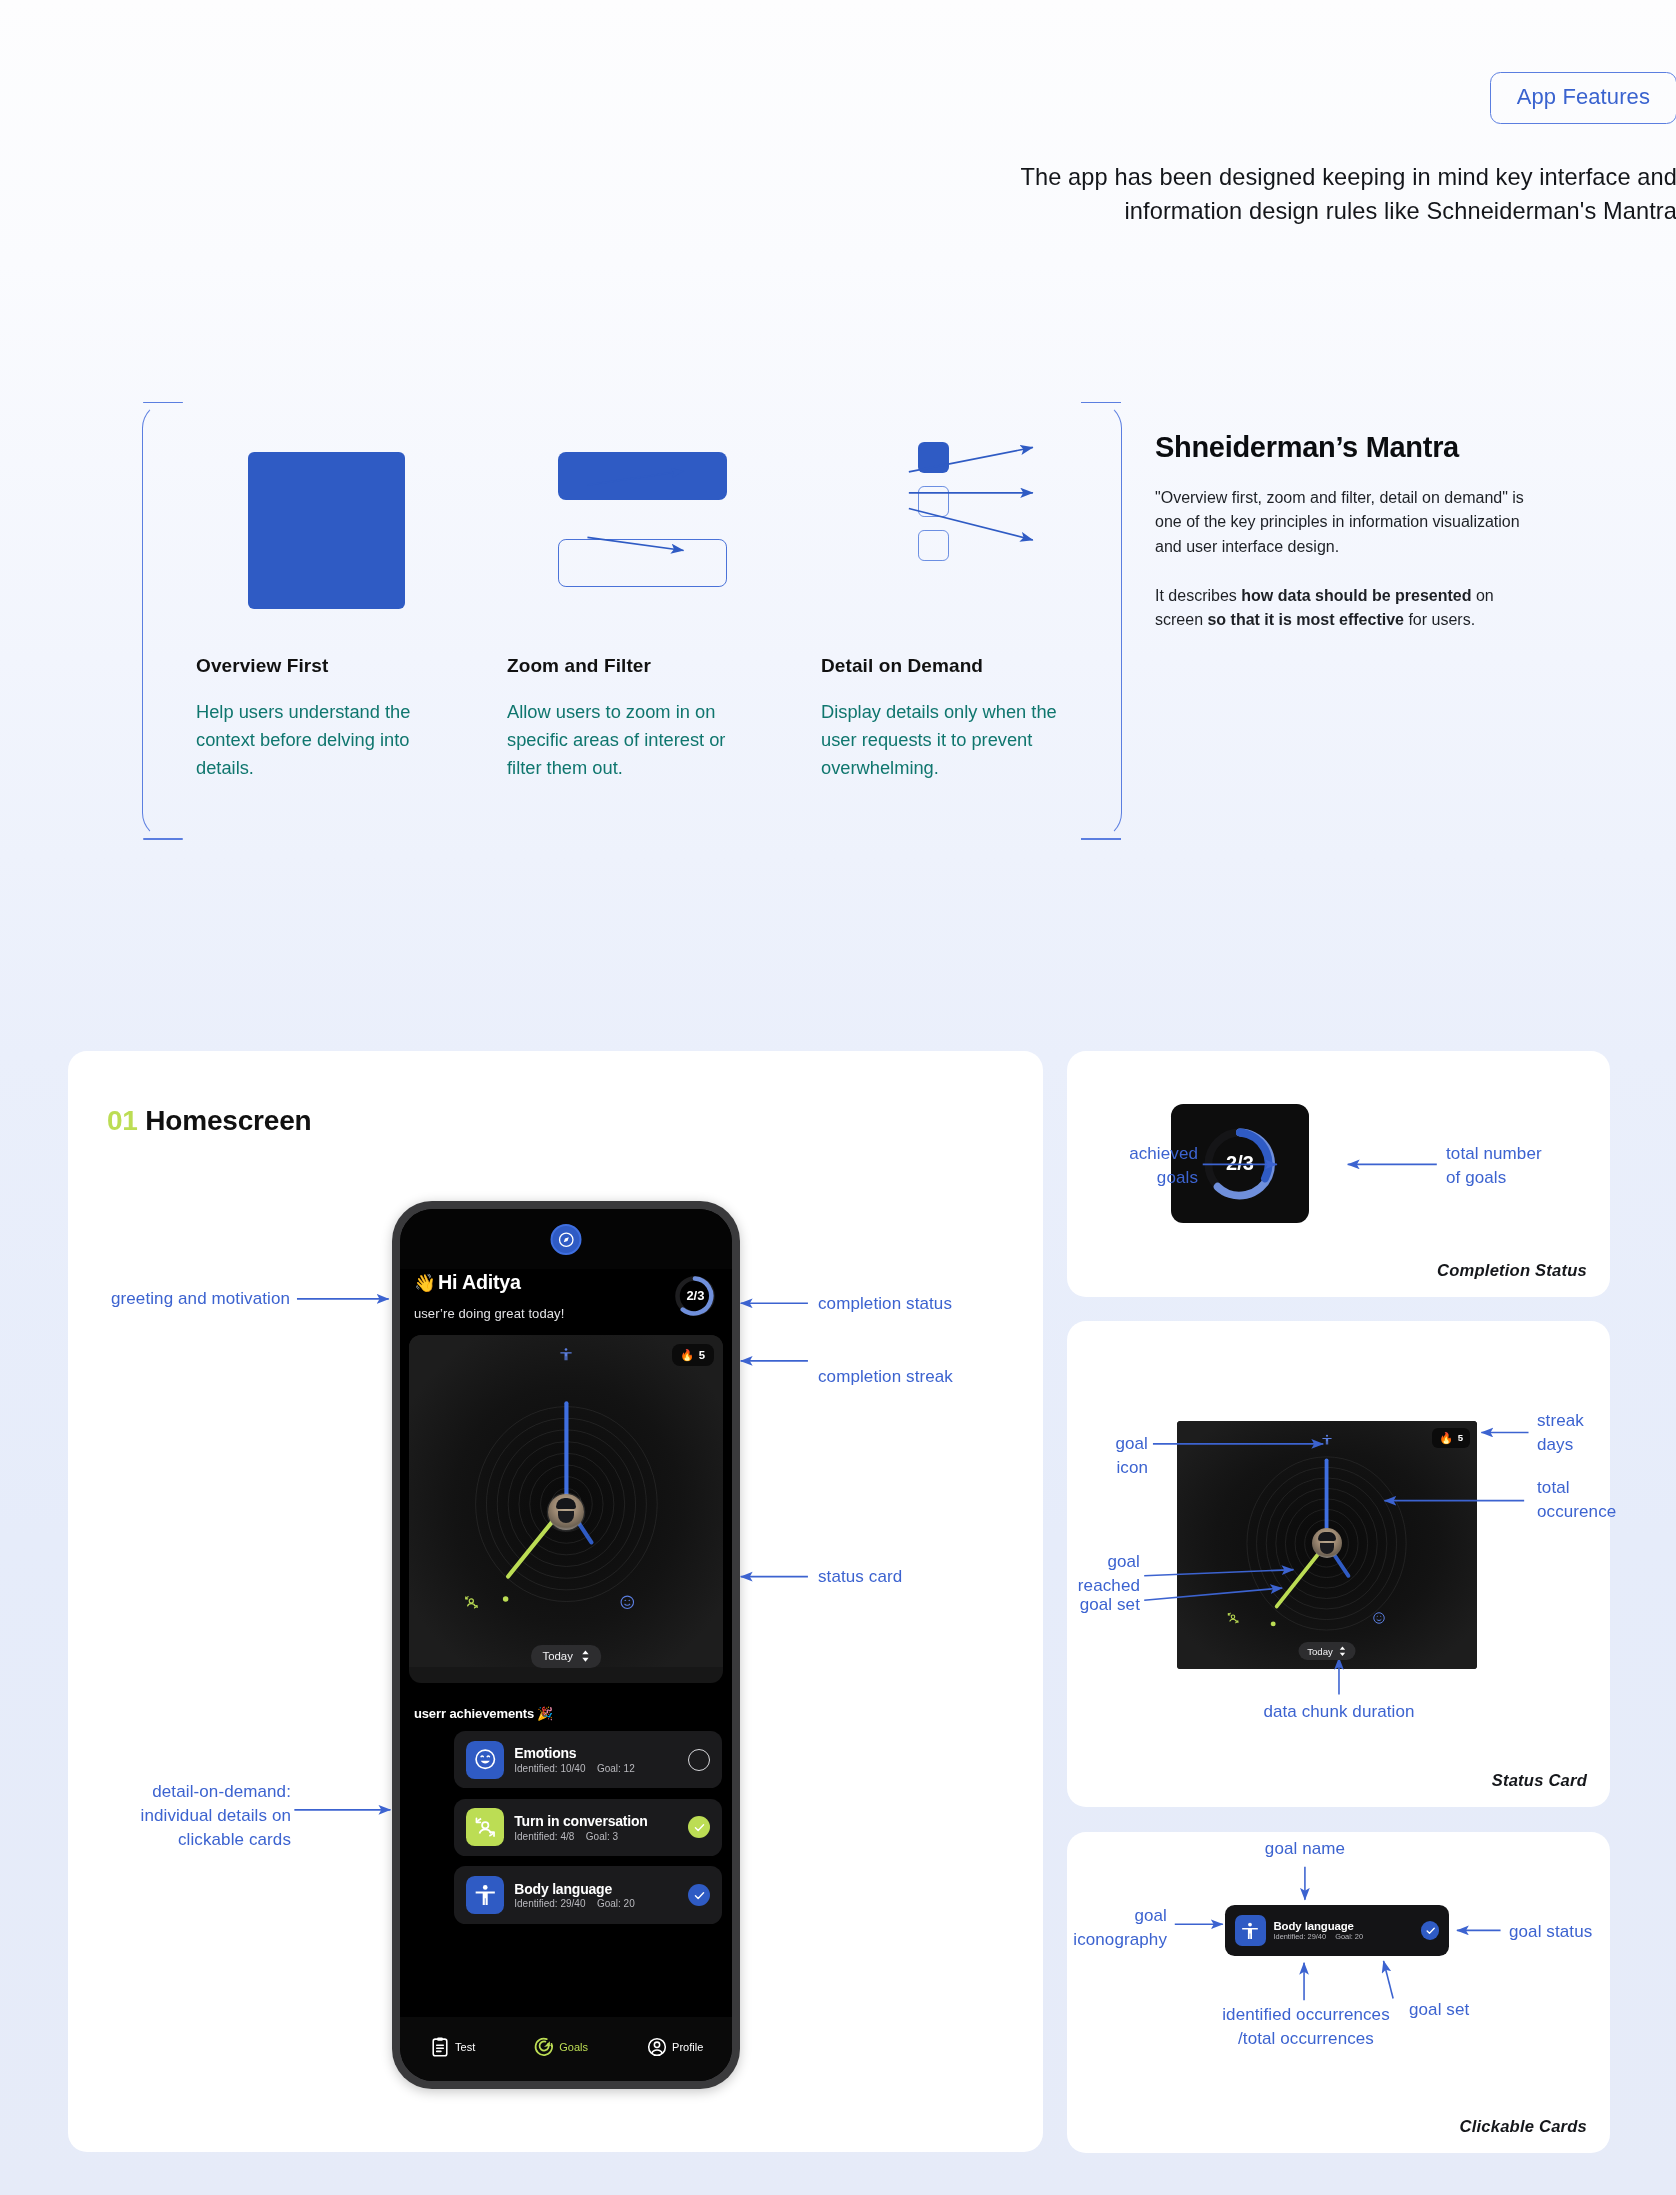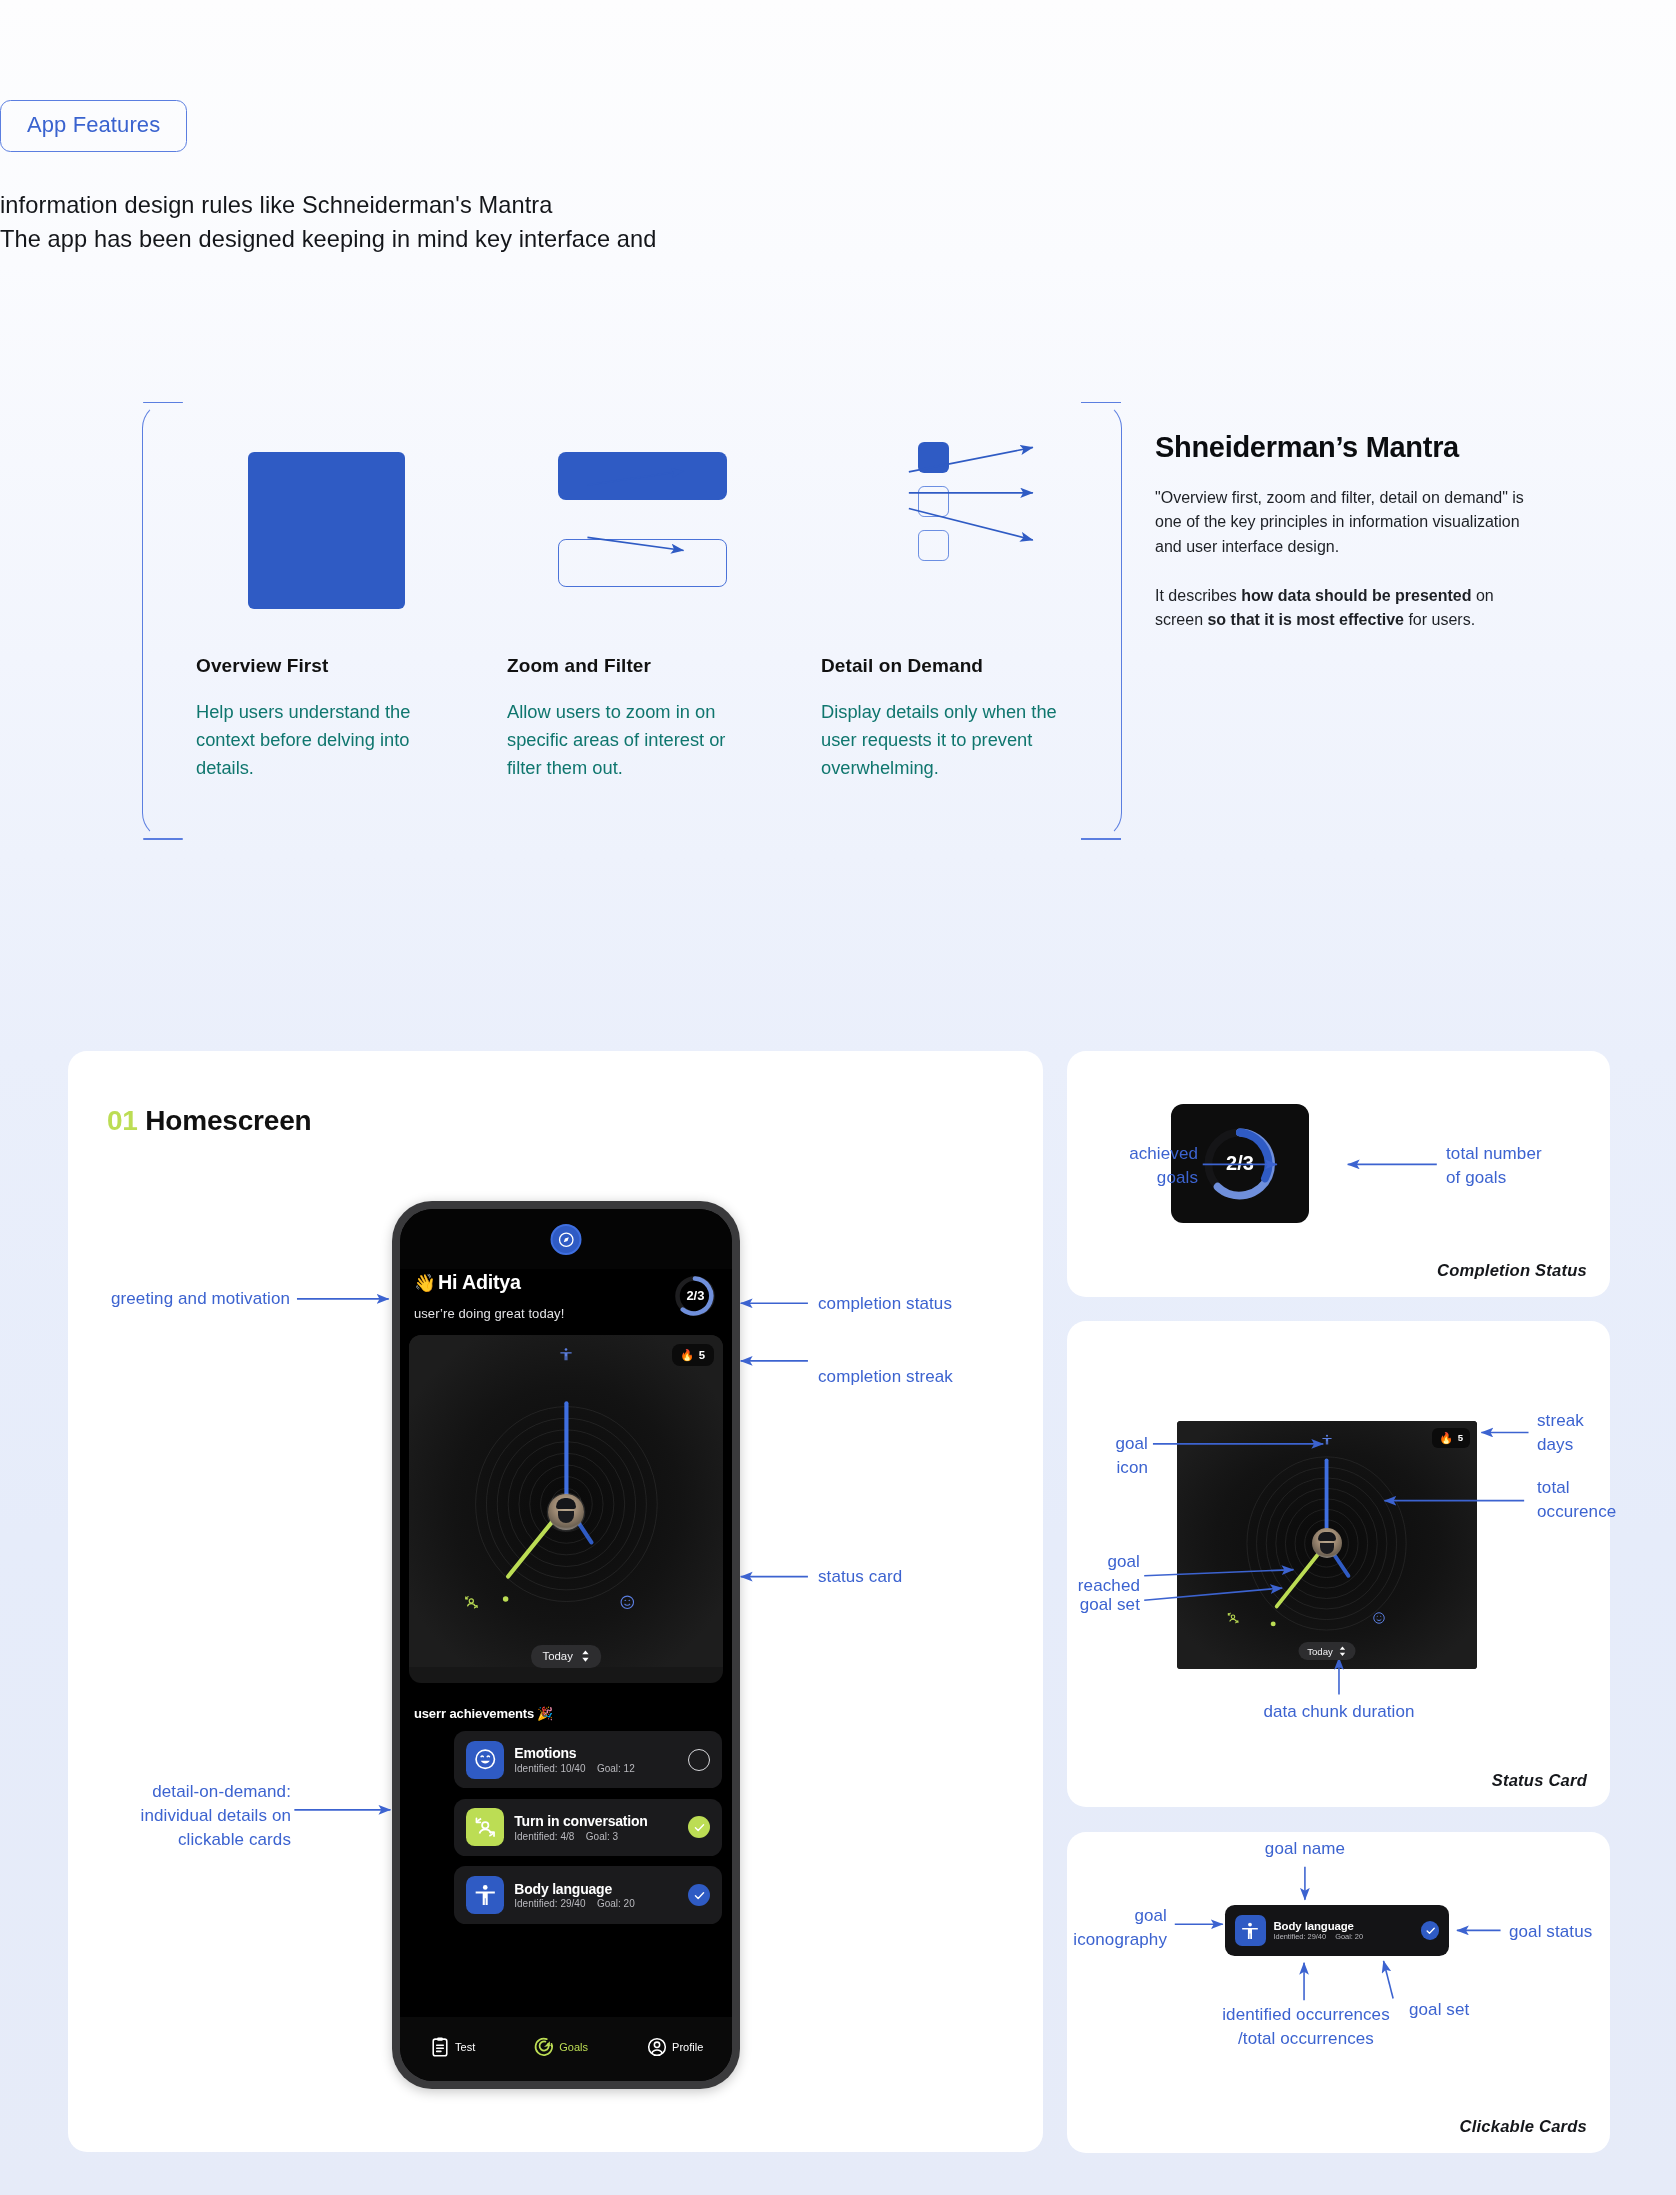--- a/index.html
+++ b/index.html
@@ -5,21 +5,21 @@
   * { box-sizing: border-box; margin: 0; padding: 0; }
   html, body { width: 1677px; }
   body {
     font-family: "Liberation Sans", sans-serif;
     background: linear-gradient(180deg,#fdfdfe 0%, #fafbfe 12%, #f2f5fd 30%, #eaeffb 48%, #e6ecfa 70%, #e6ebf8 100%);
     width: 1677px; height: 2196px; position: relative; overflow: hidden;
     color: #111;
   }
 
   
-  .header { padding-top: 100px; text-align: left; }
+  .header { padding-top: 72px; text-align: right; }
   .pill {
     display: inline-block; border: 1.4px solid #5b7ee0; border-radius: 10.5px;
     padding: 11.4px 26px 13px; font-size: 22px; color: #3a63cf; background: transparent;
     letter-spacing: 0.1px;
   }
   .subtitle {
     margin-top: 37px; font-size: 23.6px; line-height: 1.42; color: #14161a;
     letter-spacing: 0.1px;
   }
 
@@ -197,22 +197,22 @@
   .mini-card-meta { font-size:7.4px; color:#b9b9be; margin-top:0.9px; }
   .mini-card-meta span { margin-right:7px; }
   .mini-card-st { width:18.3px; height:18.3px; border-radius:50%; background:#2f5bc4; display:flex; align-items:center; justify-content:center; flex:0 0 auto; }
 </style>
 </head>
 <body>
 
 <div class="header">
   <div class="pill">App Features</div>
   <div class="subtitle">
+    <div>The app has been designed keeping in mind key interface and</div>
     <div>information design rules like Schneiderman's Mantra</div>
-    <div>The app has been designed keeping in mind key interface and</div>
   </div>
 </div>
 
 <div class="mantra-wrap">
   <div class="bracket">
     <div class="bracket-top-right"></div>
     <div class="bracket-bot-right"></div>
   </div>
 
   <div class="sq-big"></div>

